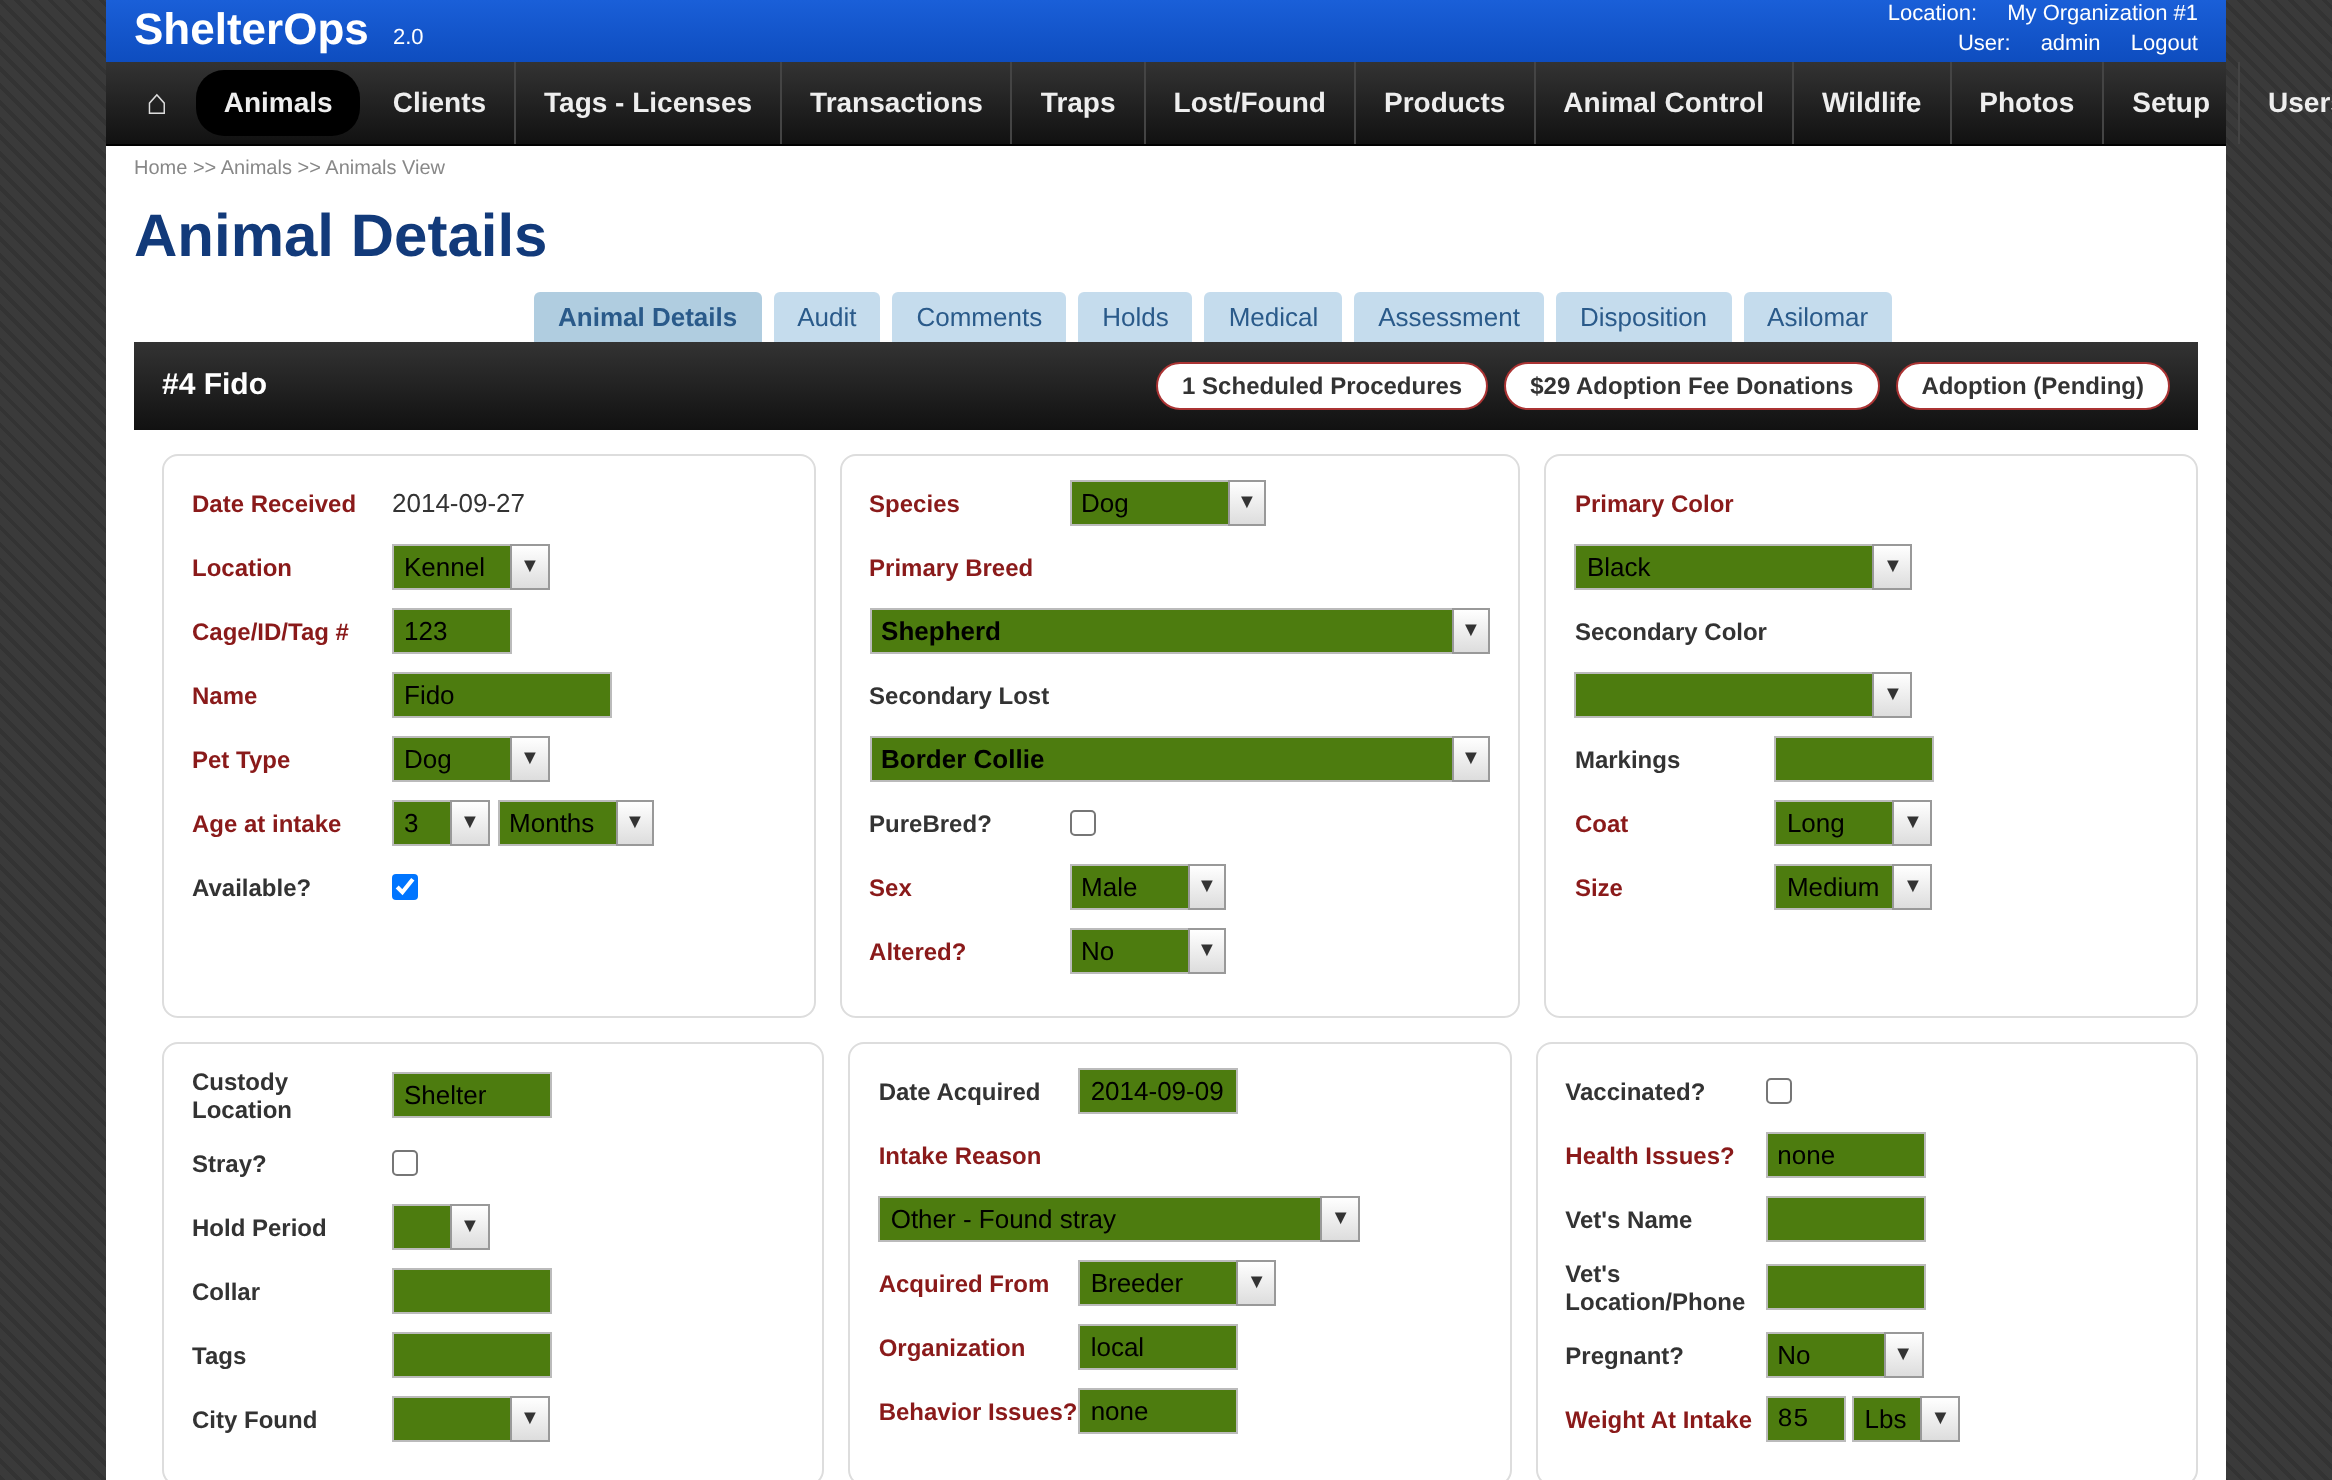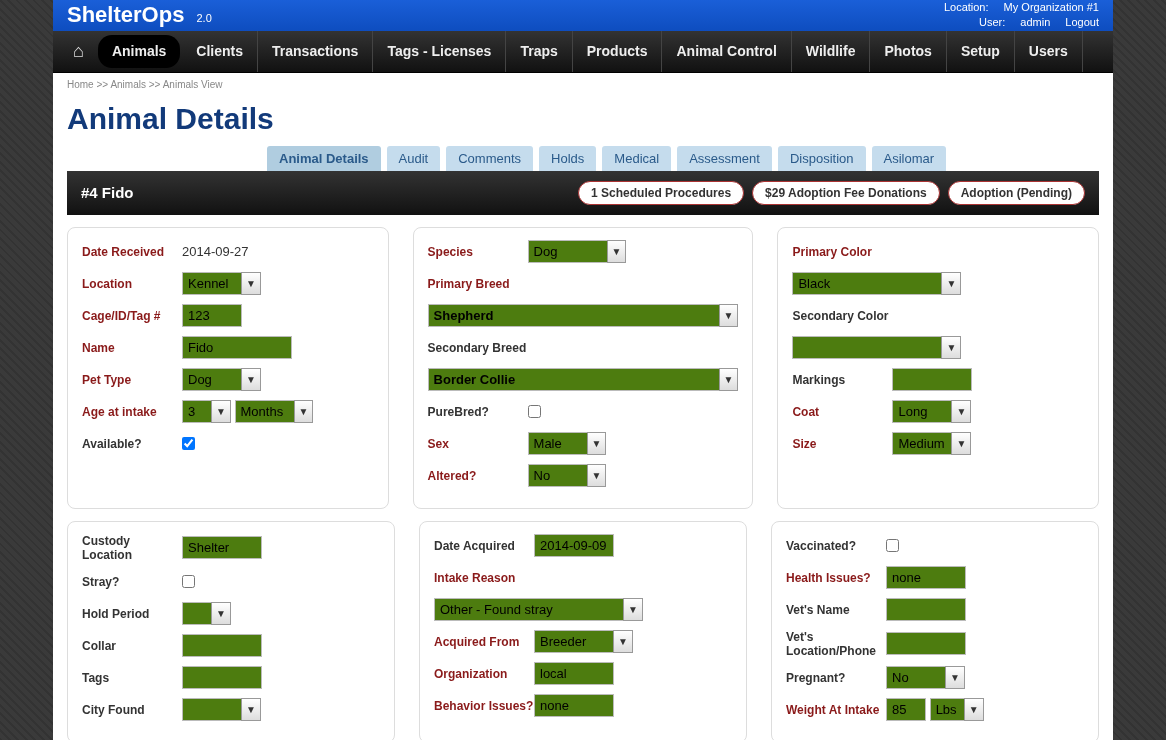--- a/index.html
+++ b/index.html
@@ -18,30 +18,30 @@
 .breadcrumb a { color: #888; text-decoration: none; }
 .content { padding: 0 14px 14px; }
 h1 { color: #123a7a; font-size: 30px; font-weight: bold; margin: 6px 0 10px; }
 .tabs { display: flex; gap: 6px; justify-content: flex-start; margin-left: 200px; }
 .tab { background: #c5dced; color: #2a5a8a; padding: 5px 12px; font-size: 13px; border-radius: 3px 3px 0 0; cursor: pointer; }
 .tab.active { background: #b0cde0; font-weight: bold; }
 .blackbar { background: linear-gradient(#333, #111); color: #fff; padding: 10px 14px; display: flex; justify-content: space-between; align-items: center; margin-top: 0; }
 .blackbar .id { font-weight: bold; font-size: 15px; }
 .pills { display: flex; gap: 8px; }
 .pill { background: #fff; color: #333; border: 1px solid #aa3333; border-radius: 12px; padding: 4px 12px; font-size: 12px; font-weight: bold; cursor: pointer; }
-.form-area { display: flex; gap: 24px; margin-top: 12px; }
+.form-area { display: flex; gap: 12px; margin-top: 12px; margin-left: 14px; }
 .panel { border: 1px solid #ddd; border-radius: 8px; padding: 12px 14px; flex: 1; }
 .row { display: flex; align-items: center; margin-bottom: 8px; min-height: 24px; }
 .row label { width: 100px; font-size: 12px; color: #333; font-weight: bold; }
 .row label.req { color: #8a1a1a; }
 .row .val { font-size: 13px; }
 input[type=text], select { border: 1px solid #bbb; padding: 3px 5px; font-size: 13px; background: #4d7c0f; }
 .sel-wrap { display: inline-flex; }
 .sel-btn { border: 1px solid #999; background: linear-gradient(#fff,#ddd); padding: 0 4px; font-size: 10px; margin-left: -1px; cursor: pointer; display: flex; align-items: center; }
-.w60 { width: 60px; } .w80 { width: 80px; } .w110 { width: 110px; } .w150 { width: 150px; } .w190 { width: 190px; } .w250 { width: 292px; font-weight: bold; }
+.w60 { width: 60px; } .w80 { width: 80px; } .w110 { width: 110px; } .w150 { width: 150px; } .w190 { width: 222px; } .w250 { width: 292px; font-weight: bold; }
 </style>
 </head>
 <body>
 
 <div class="page">
   <div class="topbar">
     <div class="logo">
       <span>ShelterOps</span>
       <span class="ver">2.0</span>
     </div>
@@ -55,23 +55,24 @@
         <a href="#">admin</a>
         <a href="#">Logout</a>
       </div>
     </div>
   </div>
 
   <div class="navbar">
     <div class="home-icon">⌂</div>
     <div class="nav-item active">Animals</div>
     <div class="nav-item">Clients</div>
+    <div class="nav-item">Tags - Licenses</div>
     <div class="nav-item">Transactions</div>
-    <div class="nav-item">Tags - Licenses</div>
     <div class="nav-item">Traps</div>
+    <div class="nav-item">Lost/Found</div>
     <div class="nav-item">Products</div>
     <div class="nav-item">Animal Control</div>
     <div class="nav-item">Wildlife</div>
     <div class="nav-item">Photos</div>
     <div class="nav-item">Setup</div>
     <div class="nav-item">Users</div>
   </div>
 
   <div class="breadcrumb">
     <a href="#">Home</a>
@@ -156,21 +157,21 @@
         <div class="row">
             <label class="req">Primary Breed</label>
           </div>
         <div class="row">
             <span class="sel-wrap" style="width:100%">
               <input type="text" class="w250" value="Shepherd" style="">
               <span class="sel-btn">▼</span>
             </span>
           </div>
         <div class="row">
-            <label>Secondary Breed</label>
+            <label>Secondary Lost</label>
           </div>
         <div class="row">
             <span class="sel-wrap" style="width:100%">
               <input type="text" class="w250" value="Border Collie" style="">
               <span class="sel-btn">▼</span>
             </span>
           </div>
         <div class="row">
             <label>PureBred?</label>
             <input type="checkbox" style="">
@@ -315,21 +316,21 @@
             <label>Vet's Location/Phone</label>
             <input type="text" class="w80" style="">
           </div>
         <div class="row">
             <label>Pregnant?</label>
             <span class="sel-wrap">
               <input type="text" class="w60" value="No" style="">
               <span class="sel-btn">▼</span>
             </span>
           </div>
-        <div class="row"><label class="req">Weight At Intake</label><input type="text" style="width: 40px;" value="85">&nbsp;<span class="sel-wrap">
+        <div class="row"><label class="req">Weight At Intake</label><input type="text" style="width: 40px; font-family: Liberation Mono, monospace;" value="85">&nbsp;<span class="sel-wrap">
               <input type="text" style="width: 35px;" value="Lbs">
               <span class="sel-btn">▼</span>
             </span></div>
       </div>
     </div>
 
   </div>
 </div>
 
 </body></html>

